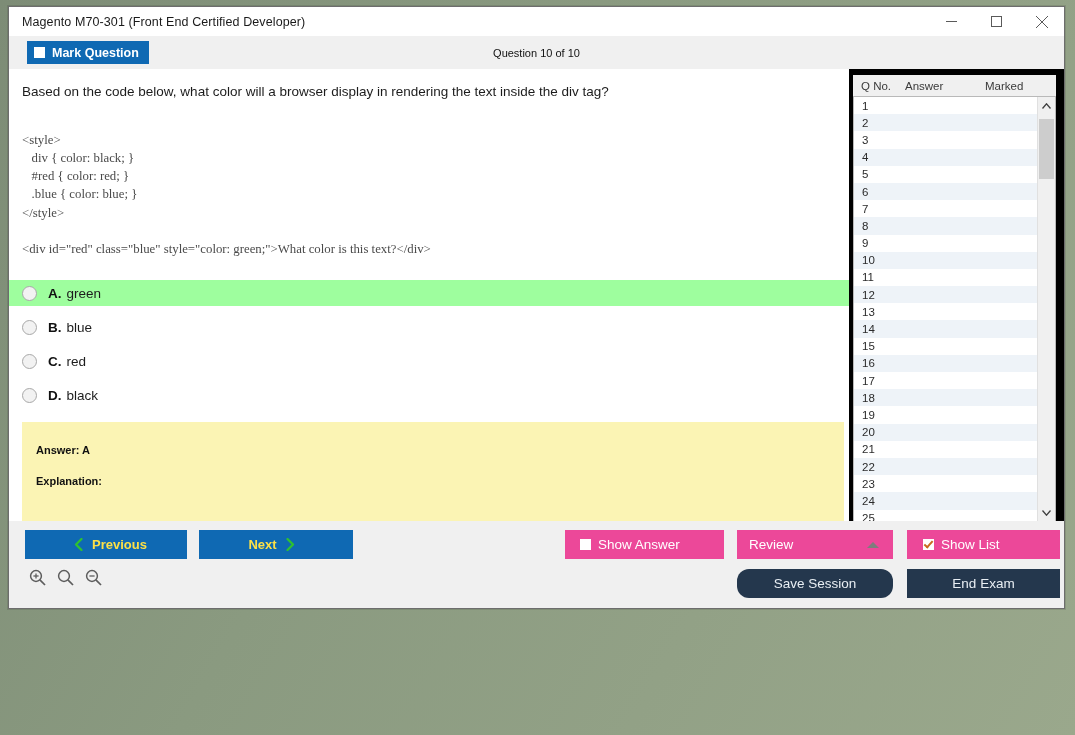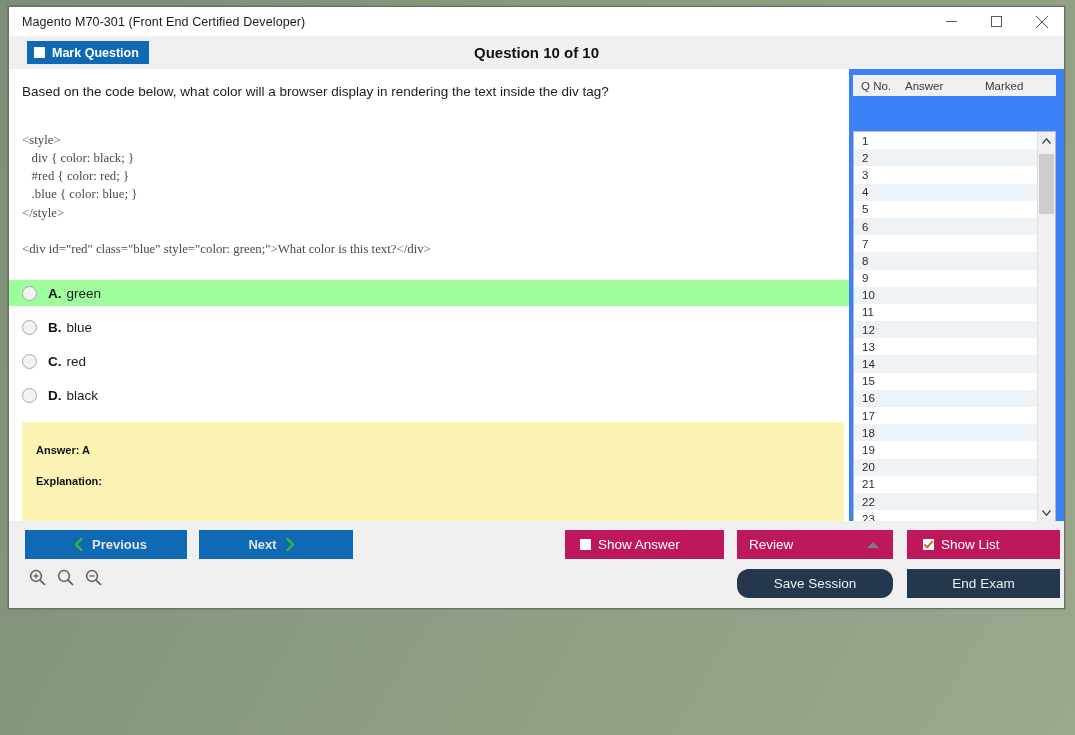--- a/index.html
+++ b/index.html
@@ -98,22 +98,22 @@
     left: 3px; top: 0px;
     width: 3px; height: 7px;
     border: solid #c96a20;
     border-width: 0 2px 2px 0;
     transform: rotate(42deg);
   }
   #question-heading {
     position: absolute;
     left: 0; right: 0;
     text-align: center;
-    font-size: 15px;
-    font-weight: bold;
+    font-size: 11px;
+    font-weight: normal;
     color: #111111;
     pointer-events: none;
   }
   
   #body-area {
     flex: 1 1 auto;
     display: flex;
     background: #ffffff;
     position: relative;
     overflow: hidden;
@@ -182,26 +182,25 @@
   }
   .ans-line {
     font-size: 11px;
     font-weight: bold;
     color: #111;
     margin-bottom: 19px;
   }
   
   #right-pane {
     flex: 1 1 auto;
-    background: #3b82f6;
+    background: #000000;
     padding: 6px 8px 0 4px;
     box-sizing: border-box;
     display: flex;
     flex-direction: column;
-    gap: 35px;
   }
   #list-header {
     display: flex;
     height: 21px;
     align-items: center;
     font-size: 11.5px;
     color: #3a3a3a;
     flex: 0 0 auto;
     background: #f0f0f0;
   }
@@ -271,26 +270,26 @@
     font-family: "Liberation Sans", sans-serif;
     border: none;
     cursor: pointer;
     font-size: 13px;
     display: flex;
     align-items: center;
     box-sizing: border-box;
   }
   .btn-blue {
     background: #0f69b3;
-    color: #e5e5e5;
+    color: #fde047;
     font-weight: bold;
     justify-content: center;
   }
   .btn-orange {
-    background: #be185d;
+    background: #ec4899;
     color: #ffffff;
     font-size: 13.5px;
   }
   .btn-navy {
     background: #24374d;
     color: #e8eef3;
     font-size: 13.5px;
     justify-content: center;
   }
   #btn-previous { left: 16px;  top: 9px;  width: 162px; height: 29px; }

